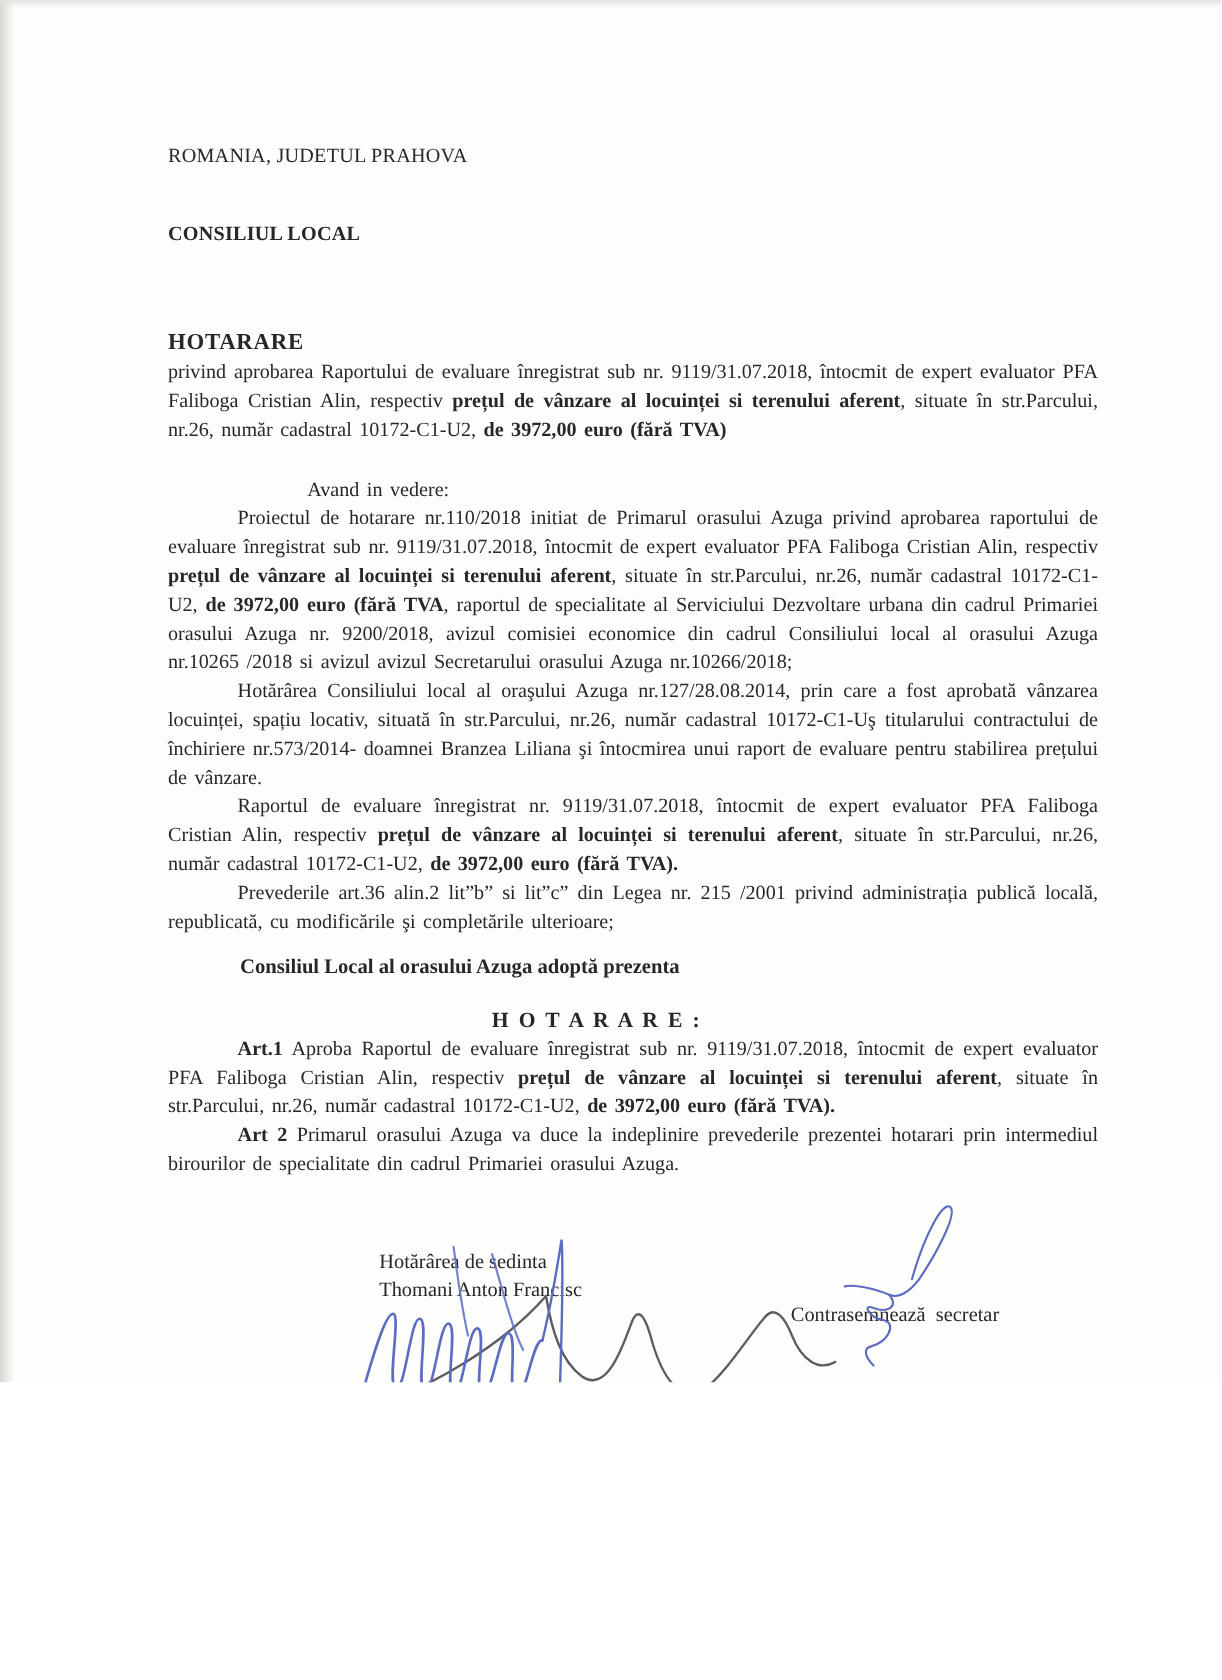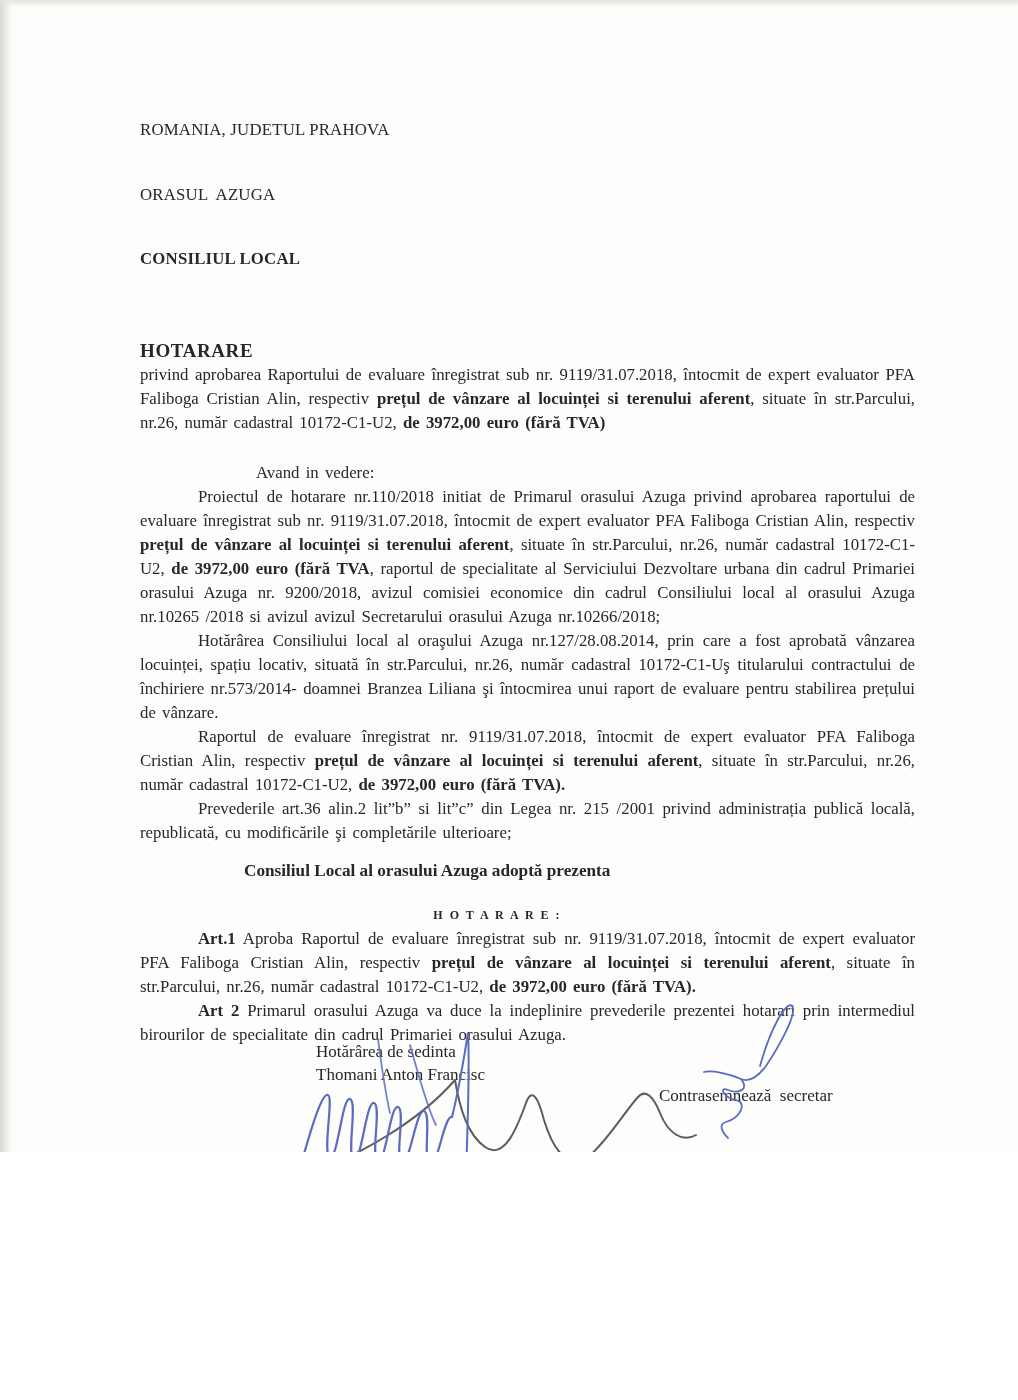--- a/index.html
+++ b/index.html
@@ -21,38 +21,37 @@
   .hdr{line-height:21.5px;white-space:pre;letter-spacing:.2px;}
   .hdr-bold{font-weight:bold;}
   .doc-title{
     font-weight:bold;font-size:19px;letter-spacing:.6px;
     text-align:left;margin:26px 88px 0 0;
   }
   p.body{margin:0;text-align:justify;text-indent:58px;word-spacing:2px;}
   p.noindent{text-indent:0;}
   p.avand{margin-top:26px;text-align:left;}
   .b{font-weight:bold;}
-  .adopta{font-weight:bold;font-size:17.2px;margin:14px 0 0 104px;}
-  .hot2{font-weight:bold;font-size:12px;text-align:center;margin:20px 60px 0 0;letter-spacing:2px;}
+  .adopta{font-weight:bold;font-size:17.2px;margin:14px 0 0 60px;}
+  .hot2{font-weight:bold;font-size:18px;text-align:center;margin:20px 60px 0 0;letter-spacing:2px;}
   .art{margin-top:26px;}
   .sig-left{position:absolute;left:316px;top:1040px;font-size:17px;line-height:23px;}
   .sig-right{position:absolute;left:659px;top:1038px;font-size:17px;line-height:23px;text-align:center;white-space:pre;}
   .footer-block{position:absolute;left:143px;top:1192px;font-weight:normal;font-size:18px;line-height:24px;letter-spacing:.3px;}
   .overlay{position:absolute;pointer-events:none;}
 </style>
 </head>
 <body>
 
 <div class="page">
 
   <div class="content">
 
     <div class="hdr">
       <div>ROMANIA, JUDETUL PRAHOVA</div>
-      <div>ORASUL  AZUGA</div>
       <div class="hdr-bold">CONSILIUL LOCAL</div>
     </div>
 
     <div class="doc-title">HOTARARE</div>
 
     <p class="body noindent"><span>privind aprobarea Raportului de evaluare înregistrat sub nr. 9119/31.07.2018, întocmit de expert evaluator PFA Faliboga Cristian Alin, respectiv </span><span class="b">prețul de vânzare al locuinței si terenului aferent</span><span>, situate în str.Parcului, nr.26, număr cadastral 10172-C1-U2, </span><span class="b">de 3972,00 euro (fără TVA)</span></p>
 
     <p class="body avand"><span style="display:inline-block;width:58px;"></span><span>Avand in vedere:</span></p>
 
     <p class="body"><span>Proiectul de hotarare nr.110/2018 initiat de Primarul orasului Azuga privind aprobarea raportului de evaluare înregistrat sub nr. 9119/31.07.2018, întocmit de expert evaluator PFA Faliboga Cristian Alin, respectiv </span><span class="b">prețul de vânzare al locuinței si terenului aferent</span><span>, situate în str.Parcului, nr.26, număr cadastral 10172-C1-U2, </span><span class="b">de 3972,00 euro (fără TVA</span><span>, raportul de specialitate al Serviciului Dezvoltare urbana din cadrul Primariei orasului Azuga nr. 9200/2018, avizul comisiei economice din cadrul Consiliului local al orasului Azuga nr.10265 /2018 si avizul avizul Secretarului orasului Azuga nr.10266/2018;</span></p>

